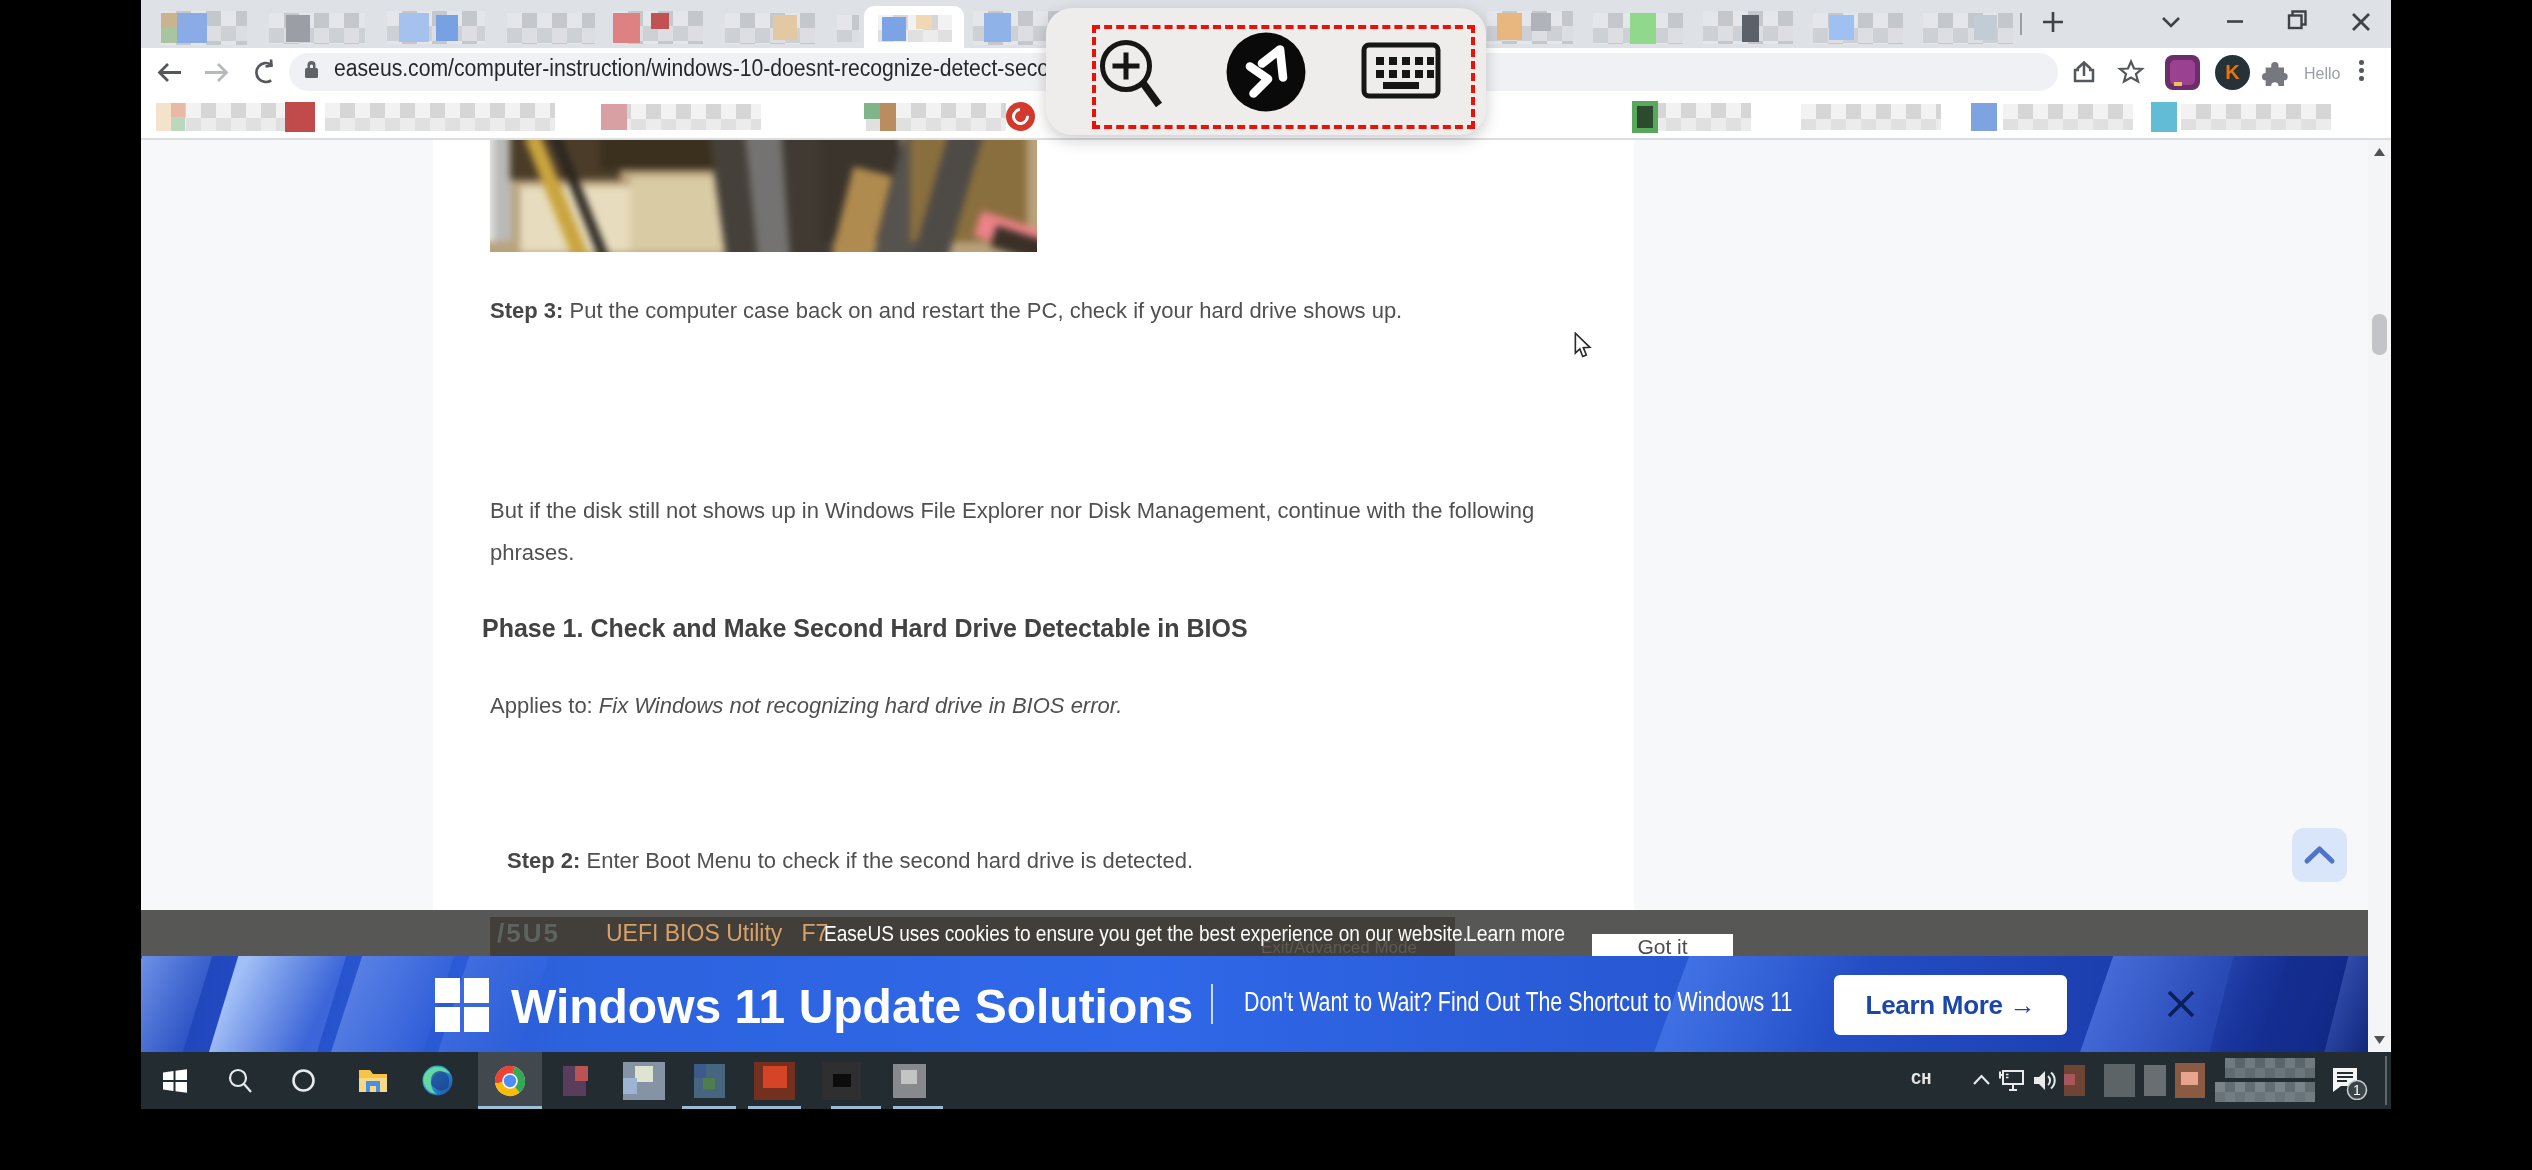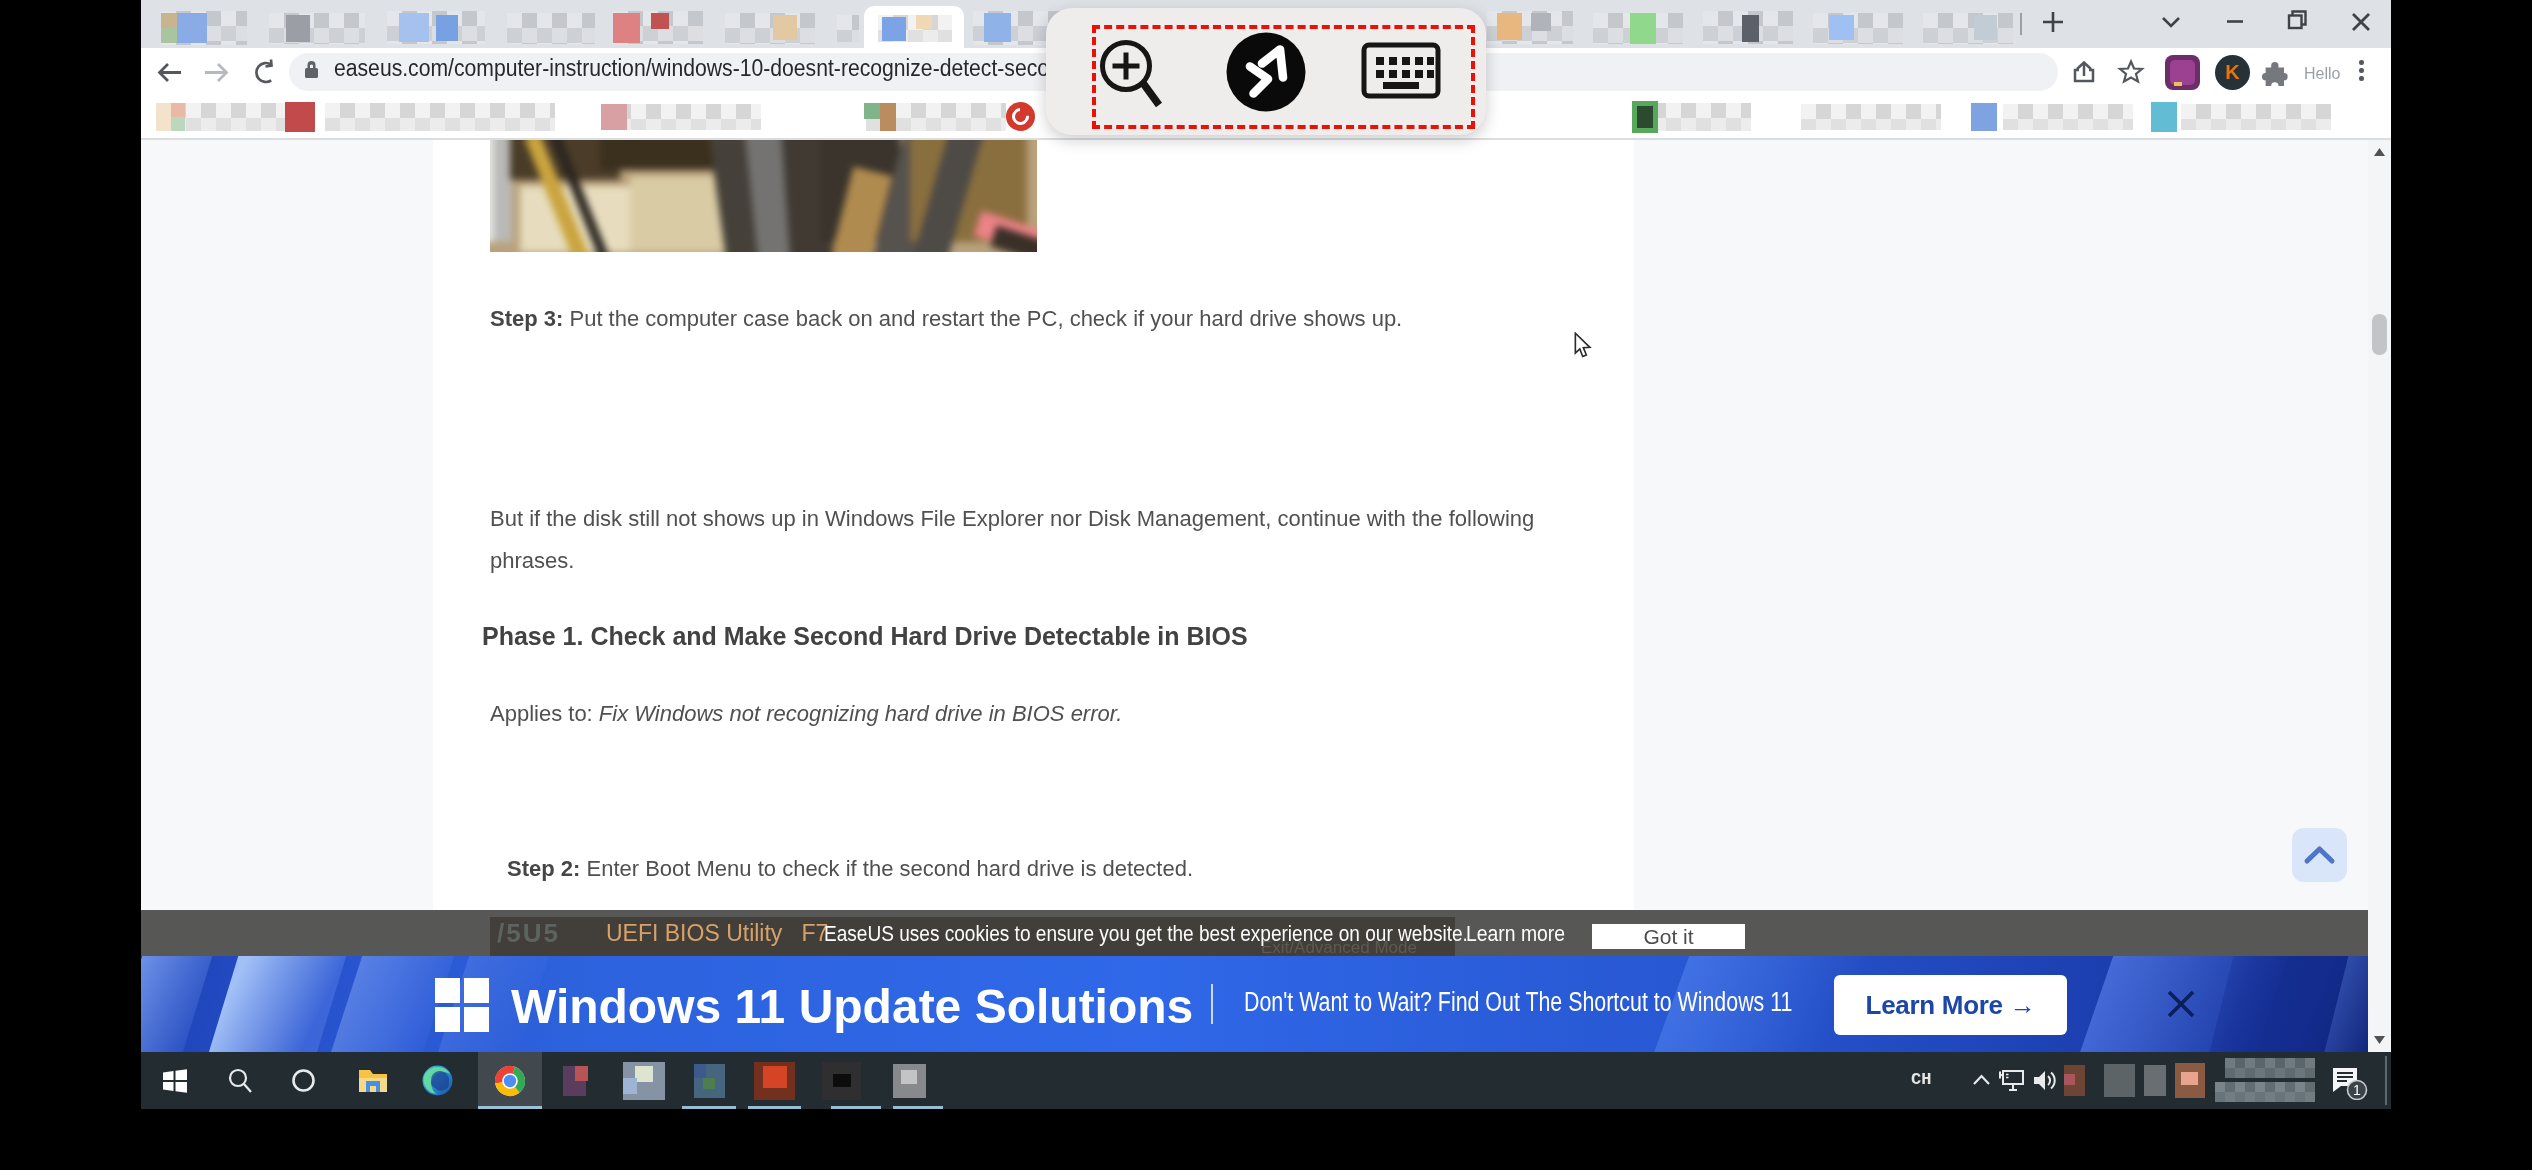--- a/index.html
+++ b/index.html
@@ -23,26 +23,26 @@
   
   #bookmarks { position:absolute; left:0; top:97px; width:2250px; height:41px; background:#fff; }
   #bmline { position:absolute; left:0; top:138px; width:2250px; height:2px; background:#dbdde0; }
   
   #page { position:absolute; left:0; top:140px; width:2227px; height:912px; background:#f7f8f9; }
   #article { position:absolute; left:292px; top:0; width:1201px; height:912px; background:#fff; }
   #photo { position:absolute; left:349px; top:0; width:547px; height:112px; background:#b9a27c; overflow:hidden; }
   #photo .blurwrap { position:absolute; left:-10px; top:-10px; width:567px; height:132px; filter:blur(3.5px); }
   #photo div { position:absolute; }
   #scrollbar { position:absolute; left:2227px; top:140px; width:23px; height:912px; background:#f4f5f6; }
-  .ptext { position:absolute; font-size:22px; color:#505050; white-space:nowrap; line-height:42px;margin-top:8px; }
+  .ptext { position:absolute; font-size:22px; color:#505050; white-space:nowrap; line-height:42px; }
   .ptext b { color:#464646; }
   a.lnk { color:#3379da; text-decoration:none; }
   
   #cookiebar { position:absolute; left:0; top:910px; width:2227px; height:46px; background:#575756; overflow:hidden; }
-  #gotit { position:absolute; left:1451px; top:14px; width:153px; height:25px; background:#fff; color:#4c4c4c;
+  #gotit { position:absolute; left:1451px; top:24px; width:141px; height:25px; background:#fff; color:#4c4c4c;
     font-size:21px; text-align:center; line-height:25px; }
   
   #banner { position:absolute; left:0; top:956px; width:2227px; height:96px; overflow:hidden;
     background:linear-gradient(90deg,#2450c8 0%, #2d62dd 18%, #2f68e8 45%, #2857d2 70%, #1c3fb0 88%, #122c86 100%); }
   #banner .shape { position:absolute; }
   #learnmore { position:absolute; left:1693px; top:19px; width:233px; height:60px; background:#fff; border-radius:6px;
     color:#1c47a8; font-weight:bold; font-size:26px; text-align:center; line-height:60px; letter-spacing:-0.3px; }
   
   #taskbar { position:absolute; left:0; top:1052px; width:2250px; height:57px; background:#222c31; }
   .tmos{position:absolute;} .underline { position:absolute; top:54px; height:3px; background:rgba(173,214,238,0.85); }

